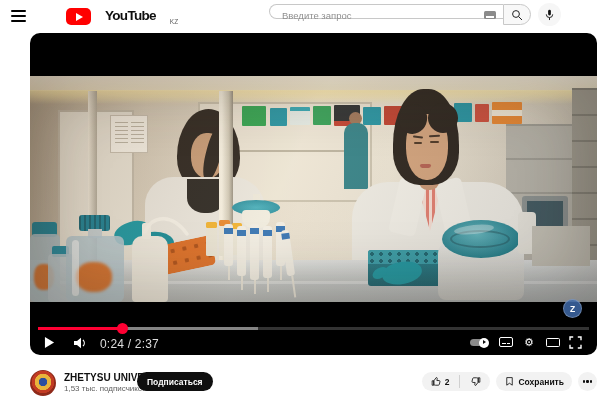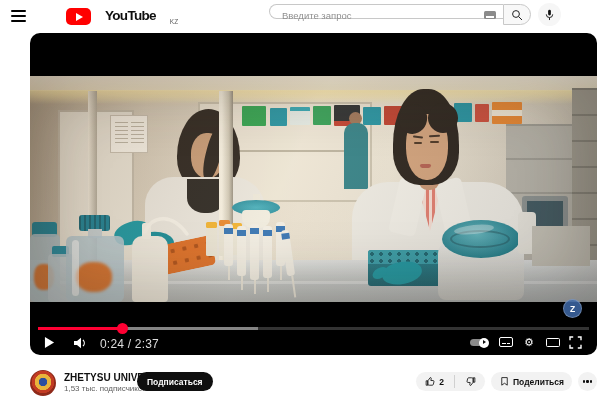--- a/index.html
+++ b/index.html
@@ -376,21 +376,21 @@
       <div id="dislike-seg">
         <svg width="11" height="11" viewBox="0 0 24 24" fill="none" stroke="#0f0f0f" stroke-width="1.8" stroke-linejoin="round" style="transform:rotate(180deg)">
             <path d="M2.5 10.5h3.6v9.6H2.5zM6.1 18.9l2.1 1c.4.15.9.2 1.3.2h6.5c1.1 0 2-.75 2.2-1.8l1.4-6c.3-1.25-.65-2.4-1.95-2.4h-4.9l.9-4.3c.2-1.1-.6-2.2-1.75-2.2h-.4L6.1 10.6z"></path>
           </svg>
       </div>
     </div>
     <div class="pill" id="save-pill">
       <svg width="11" height="11" viewBox="0 0 24 24" fill="none" stroke="#0f0f0f" stroke-width="1.8" stroke-linejoin="round">
           <path d="M6 3.5h12V20l-6-4.2L6 20z"></path>
         </svg>
-      <span>Поделиться</span>
+      <span>Сохранить</span>
     </div>
     <div id="more-btn">
         <i></i>
         <i></i>
         <i></i>
       </div>
   </div>
 
 
 </div>

